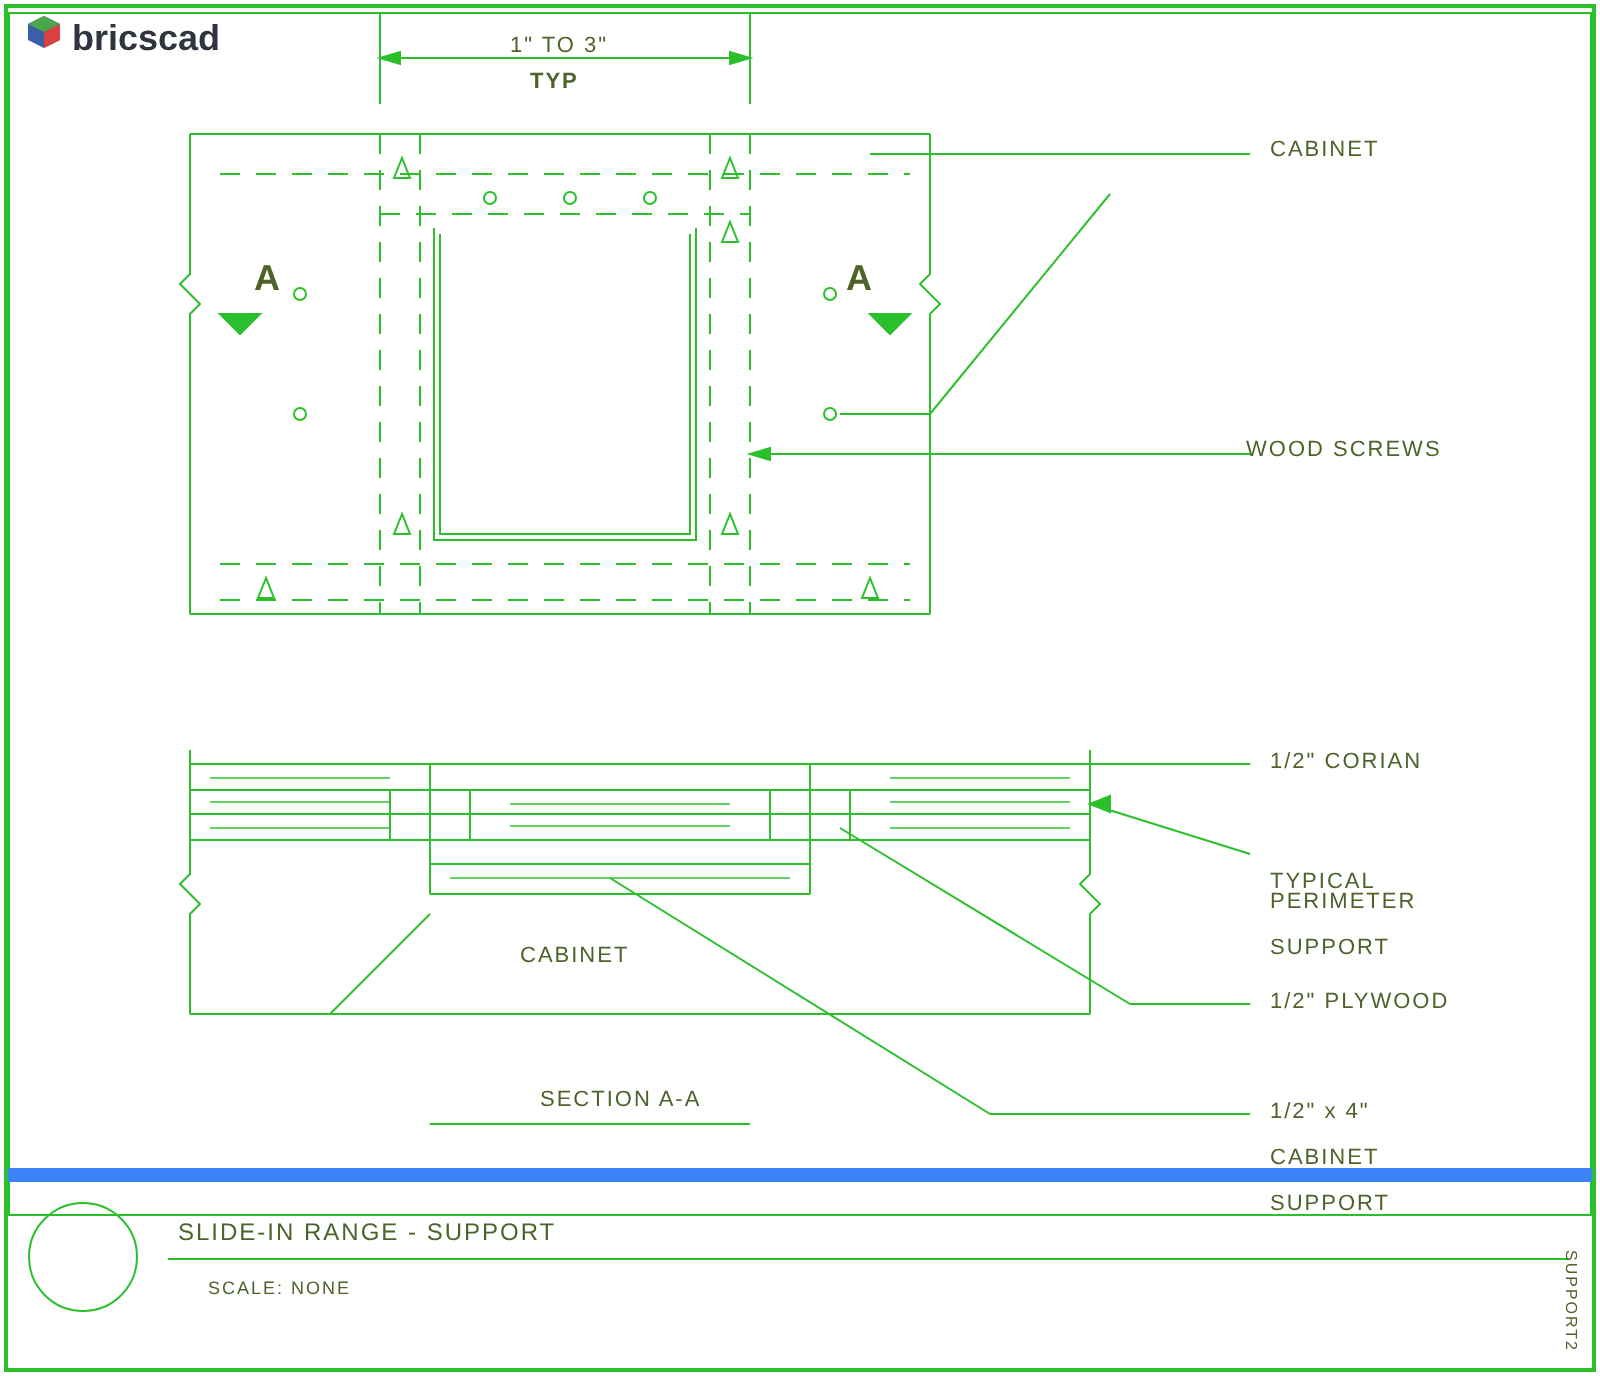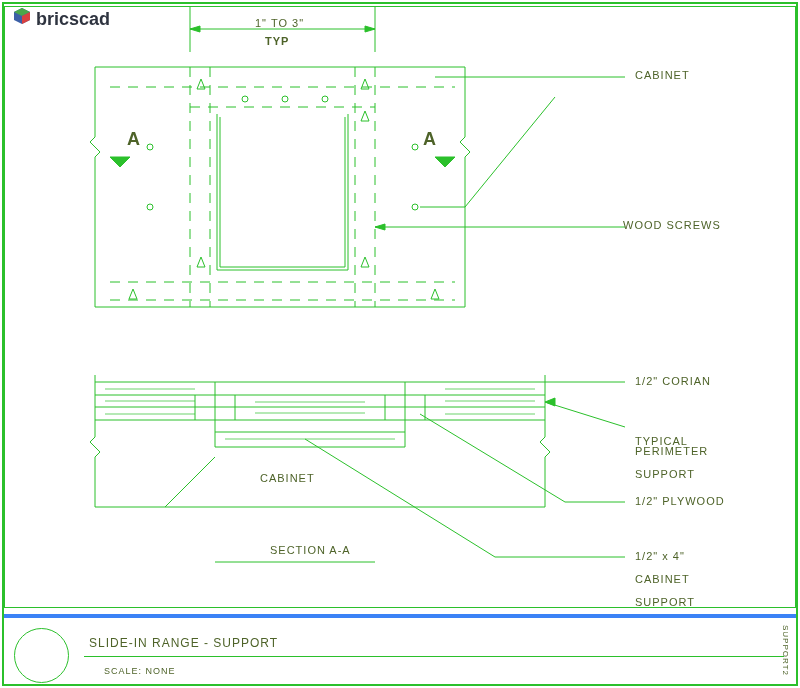--- a/index.html
+++ b/index.html
@@ -2,21 +2,21 @@
 <html><head>
 <meta charset="utf-8">
 <style>
   * { margin: 0; padding: 0; box-sizing: border-box; }
   body { width: 800px; height: 688px; background: #fff; font-family: Arial, sans-serif; position: relative; }
   .border { position: absolute; top: 2px; left: 2px; right: 2px; bottom: 2px; border: 2px solid #2bc02b; }
   .logo { position: absolute; top: 6px; left: 10px; display: flex; align-items: flex-end; gap: 2px; }
   .logo-icon { width: 24px; height: 24px; }
   .logo-text { font-size: 18px; font-weight: 600; color: #2f3440; }
   .drawing { position: absolute; top: 6px; left: 4px; right: 4px; bottom: 80px; border: 1px solid #2bc02b; }
-  .titleblock { position: absolute; bottom: 4px; left: 4px; right: 4px; height: 70px; border-top: 4px solid #3b82f6; }
+  .titleblock { position: absolute; bottom: 4px; left: 4px; right: 4px; height: 100px; border-top: 7px solid #3b82f6; }
   .tb-circle { position: absolute; left: 10px; top: 10px; width: 55px; height: 55px; border: 1px solid #2bc02b; border-radius: 50%; }
   .tb-title { position: absolute; left: 85px; top: 18px; font-size: 12px; color: #4e6329; letter-spacing: 1px; }
   .tb-scale { position: absolute; left: 85px; top: 48px; font-size: 9px; color: #4e6329; letter-spacing: 1px; margin-left: 15px; }
   .tb-line { position: absolute; left: 80px; top: 38px; width: 700px; height: 1px; background: #2bc02b; }
   .tb-side { position: absolute; right: 6px; bottom: 8px; font-size: 8px; color: #4e6329; writing-mode: vertical-rl; letter-spacing: 1px; }
   .label { position: absolute; font-size: 11px; color: #4e6329; letter-spacing: 1px; white-space: nowrap; }
   svg.diag { position: absolute; top: 0; left: 0; }
   .sectA { font-size: 18px; color: #4e6329; font-weight: bold; }
 </style>
 </head>

